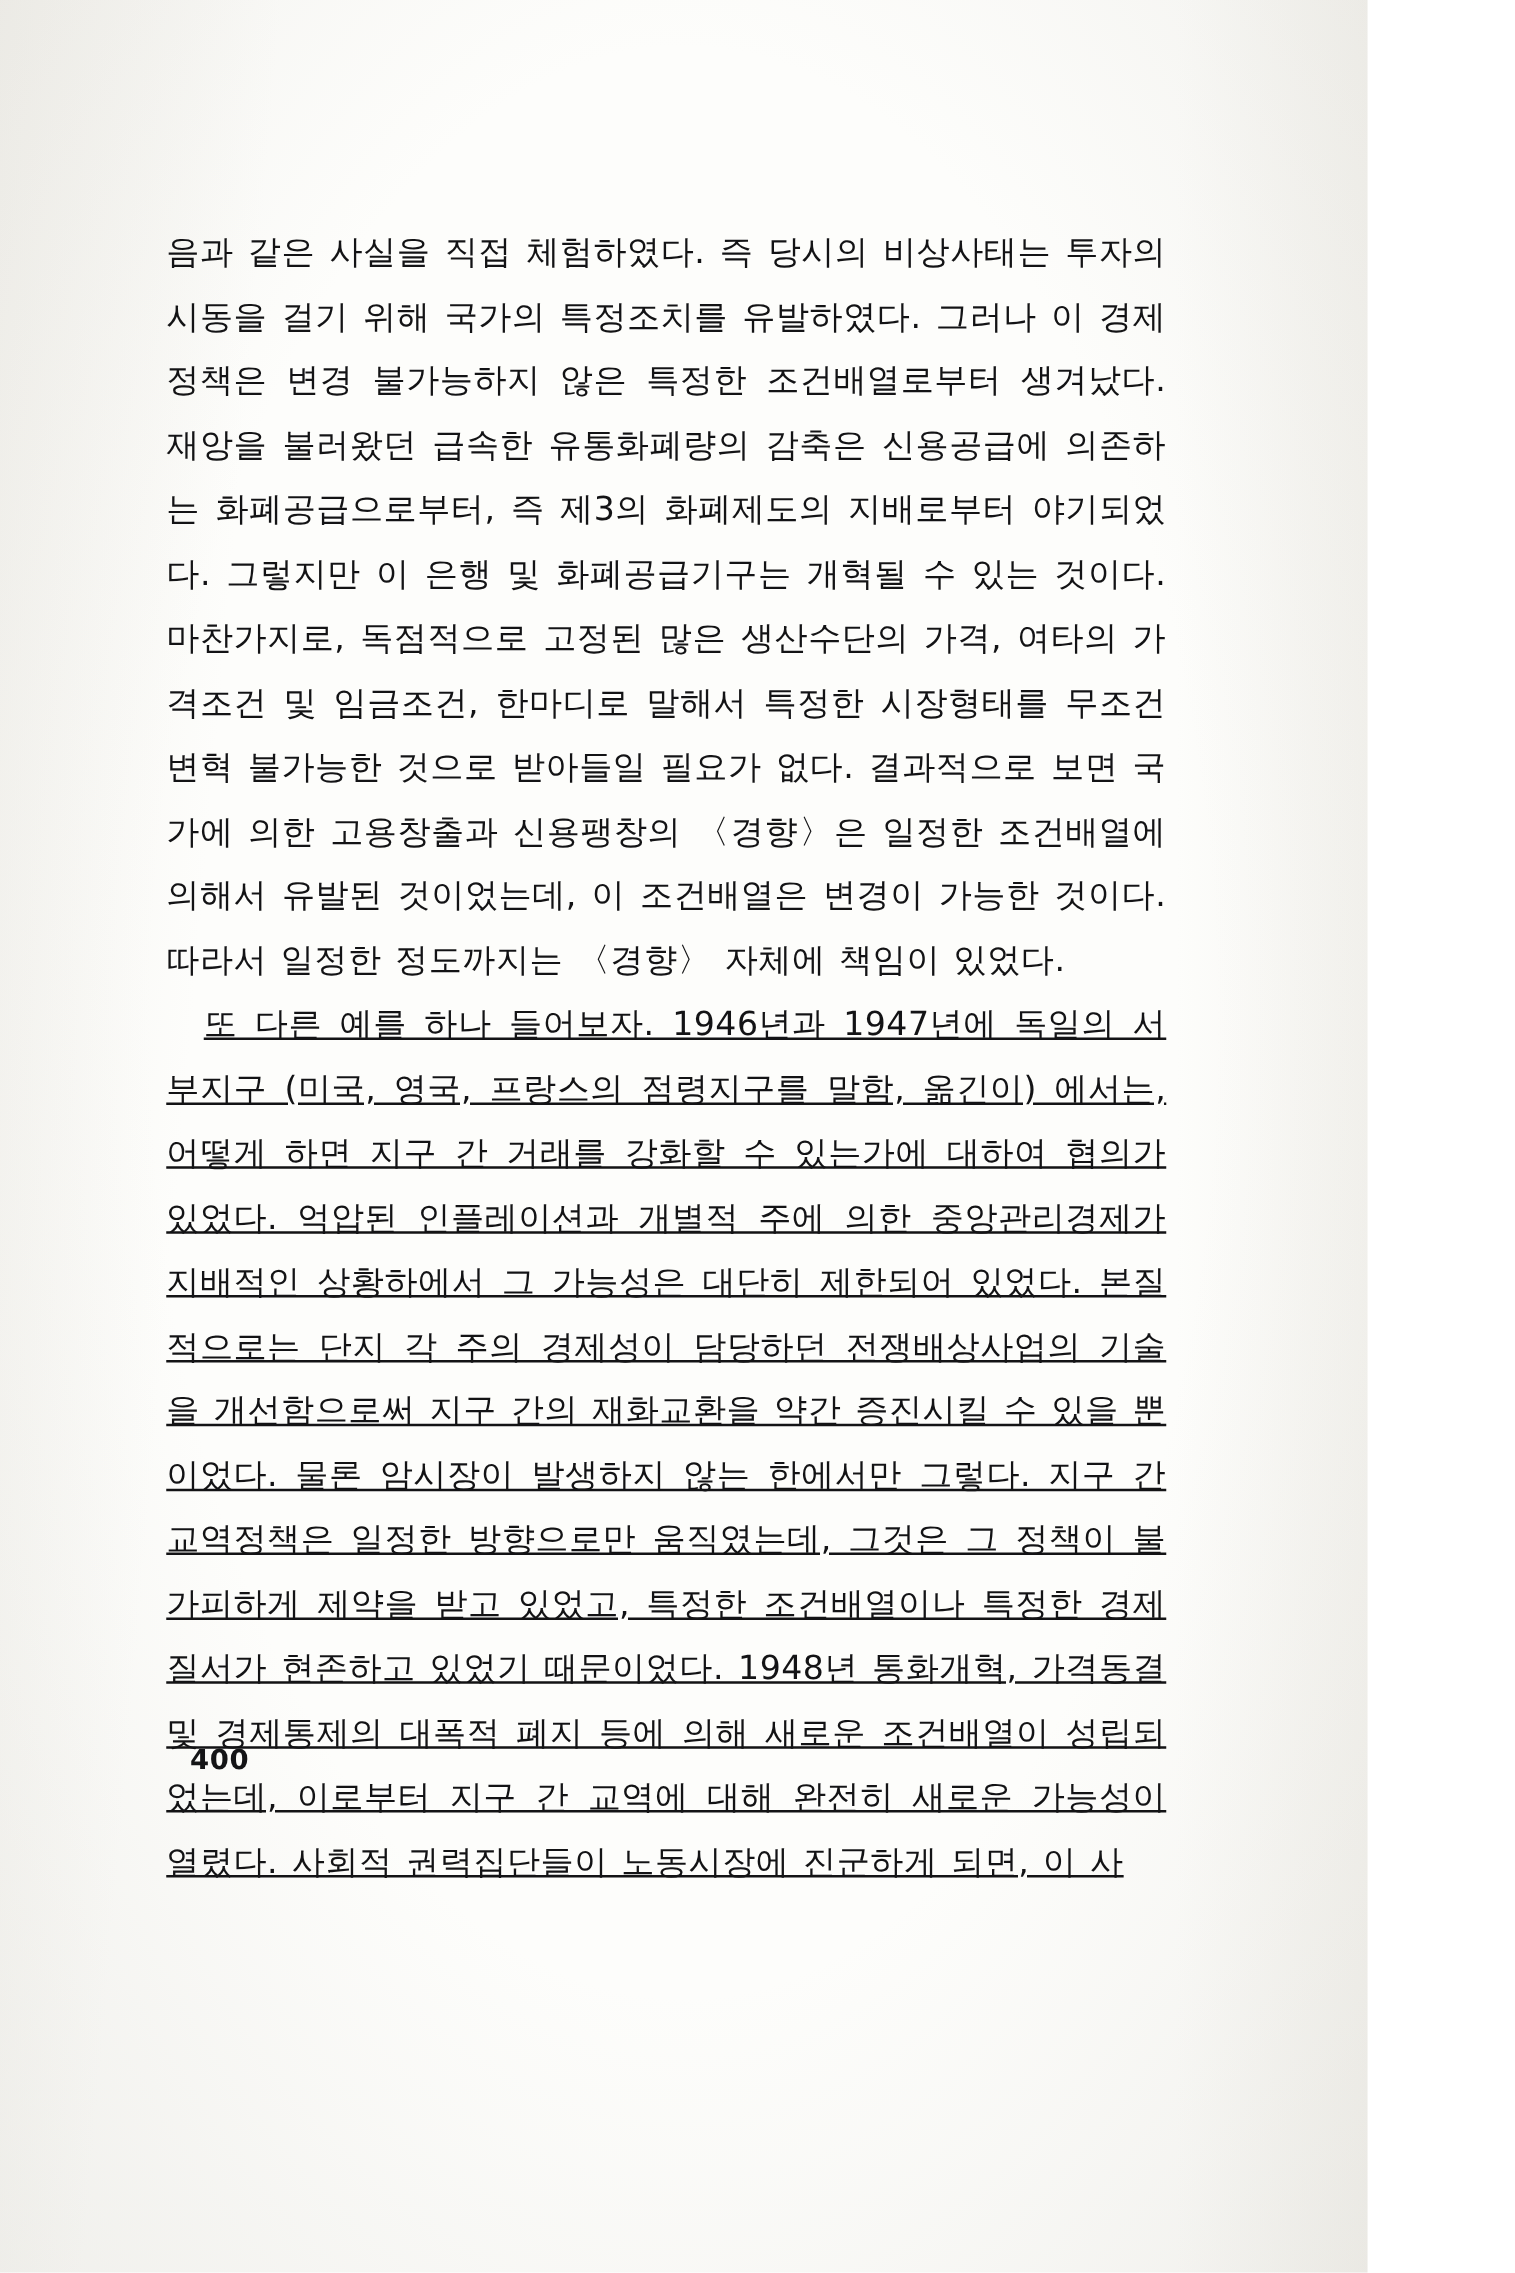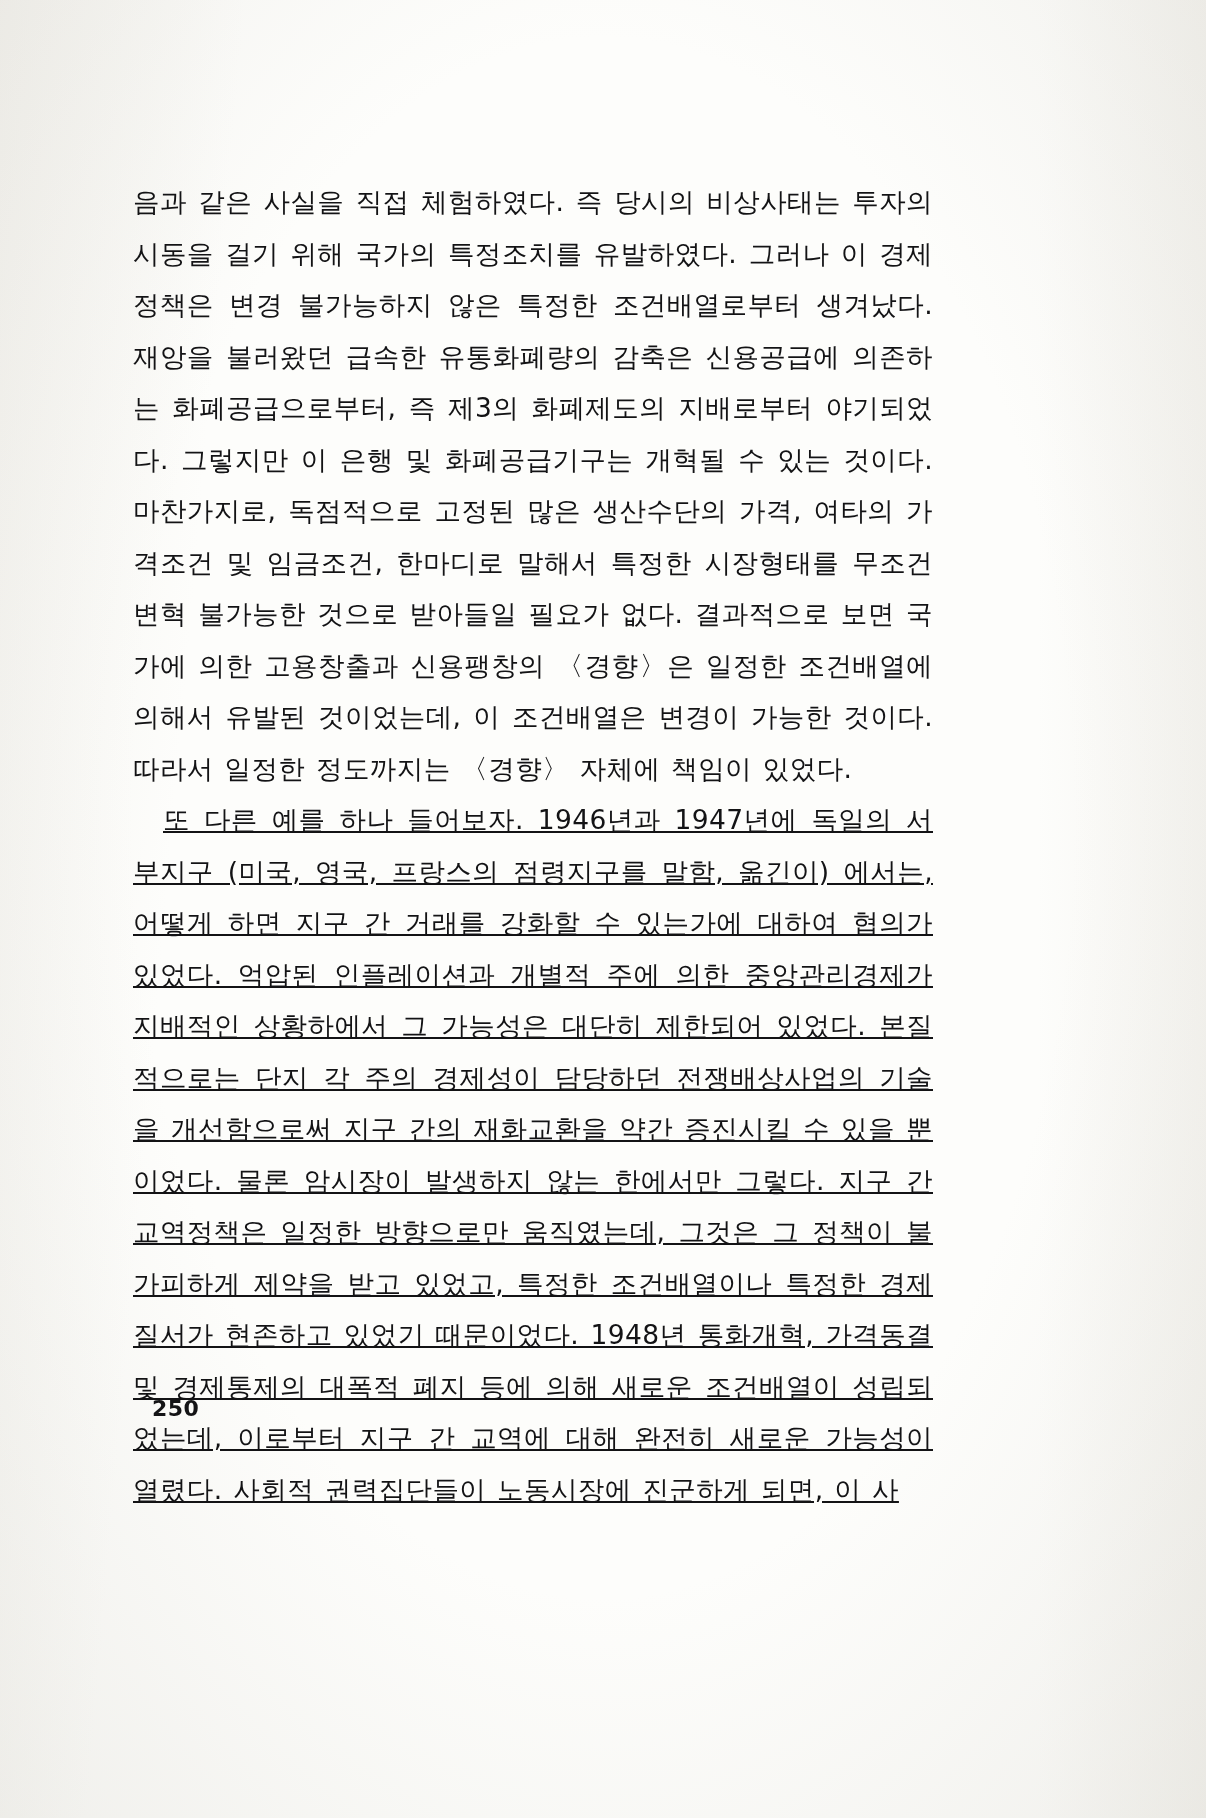--- a/index.html
+++ b/index.html
@@ -12,21 +12,21 @@
     height: 1818px;
     font-family: "DejaVu Sans", sans-serif;
     color: #0f0f10;
     position: relative;
     overflow: hidden;
   }
   .page {
     position: absolute;
     left: 0;
     top: 0;
-    width: 1206px;
+    width: 1094px;
     height: 1818px;
     background: #fdfdfb;
   }
   
   .page-texture {
     position: absolute;
     inset: 0;
     background:
       radial-gradient(ellipse at 50% 45%, rgba(255,255,255,0) 55%, rgba(210,208,200,0.30) 100%),
       linear-gradient(95deg, rgba(236,234,228,0.55) 0%, rgba(255,255,255,0) 18%),
@@ -71,14 +71,14 @@
 <body>
 
 <div class="page">
   <div class="page-texture"></div>
 
   <div class="text-column">
     <p class="para">음과 같은 사실을 직접 체험하였다. 즉 당시의 비상사태는 투자의 시동을 걸기 위해 국가의 특정조치를 유발하였다. 그러나 이 경제정책은 변경 불가능하지 않은 특정한 조건배열로부터 생겨났다. 재앙을 불러왔던 급속한 유통화폐량의 감축은 신용공급에 의존하는 화폐공급으로부터, 즉 제3의 화폐제도의 지배로부터 야기되었다. 그렇지만 이 은행 및 화폐공급기구는 개혁될 수 있는 것이다. 마찬가지로, 독점적으로 고정된 많은 생산수단의 가격, 여타의 가격조건 및 임금조건, 한마디로 말해서 특정한 시장형태를 무조건 변혁 불가능한 것으로 받아들일 필요가 없다. 결과적으로 보면 국가에 의한 고용창출과 신용팽창의 〈경향〉은 일정한 조건배열에 의해서 유발된 것이었는데, 이 조건배열은 변경이 가능한 것이다. 따라서 일정한 정도까지는 〈경향〉 자체에 책임이 있었다.</p>
     <p class="para indent">또 다른 예를 하나 들어보자. 1946년과 1947년에 독일의 서부지구 (미국, 영국, 프랑스의  점령지구를 말함,  옮긴이) 에서는, 어떻게 하면 지구 간 거래를 강화할 수 있는가에 대하여 협의가 있었다. 억압된 인플레이션과 개별적 주에 의한 중앙관리경제가 지배적인 상황하에서 그 가능성은 대단히 제한되어 있었다. 본질적으로는 단지 각 주의 경제성이 담당하던 전쟁배상사업의 기술을 개선함으로써 지구 간의 재화교환을 약간 증진시킬 수 있을 뿐이었다. 물론 암시장이 발생하지 않는 한에서만 그렇다. 지구 간 교역정책은 일정한 방향으로만 움직였는데, 그것은 그 정책이 불가피하게 제약을 받고 있었고, 특정한 조건배열이나 특정한 경제질서가 현존하고 있었기 때문이었다. 1948년 통화개혁, 가격동결 및 경제통제의 대폭적 폐지 등에 의해 새로운 조건배열이 성립되었는데, 이로부터 지구 간 교역에 대해 완전히 새로운 가능성이 열렸다. 사회적 권력집단들이 노동시장에 진군하게 되면, 이 사</p>
   </div>
 
-  <div class="page-number">250</div>
+  <div class="page-number">400</div>
 </div>
 
 </body></html>

